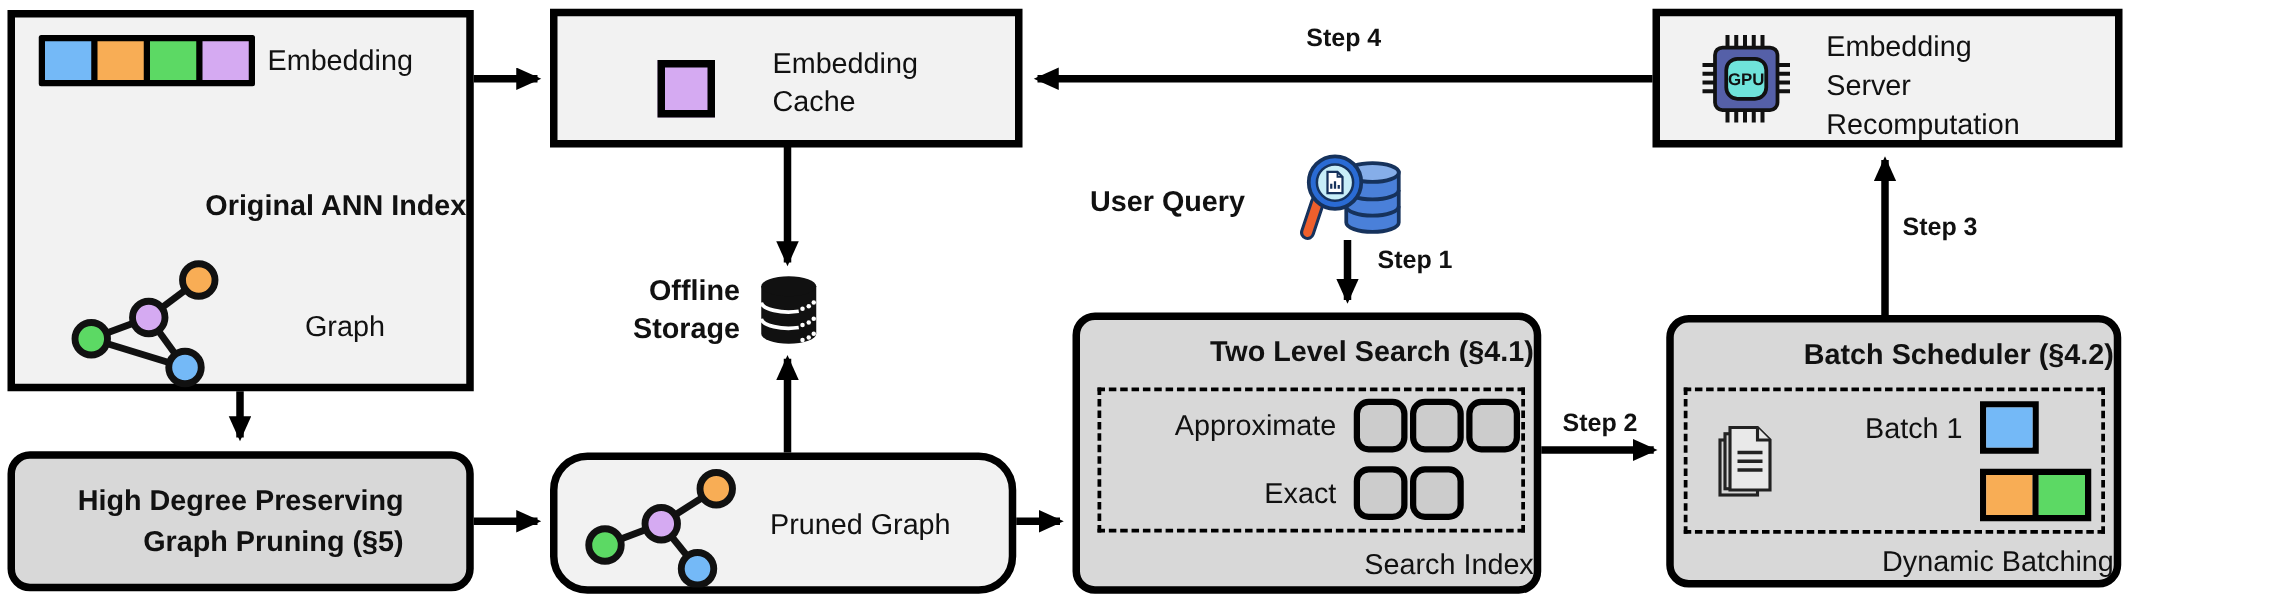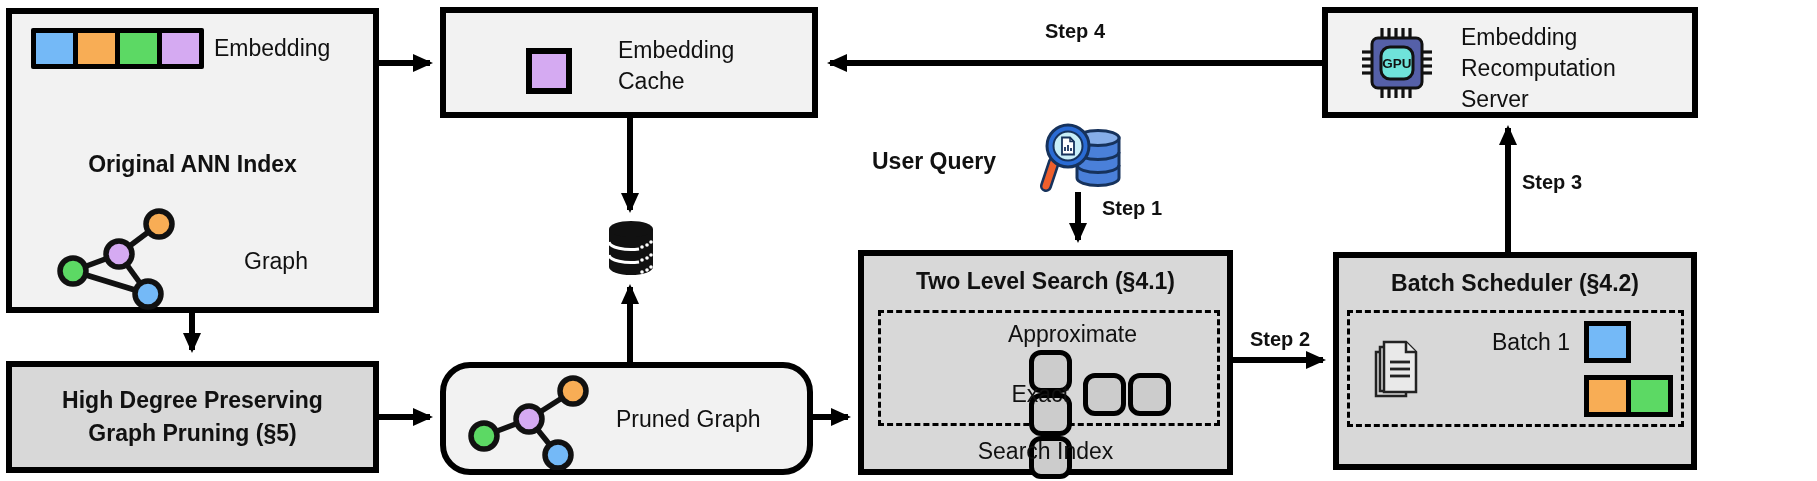--- a/index.html
+++ b/index.html
@@ -1,25 +1,25 @@
 <!DOCTYPE html>
 <html style="--blue: #74b9f7; --orange: #f8ad55; --green: #5cd964; --purple: #d5aaf2; --box_light: #f2f2f2; --box_dark: #d8d8d8; --queue_fill: #cccccc; --db_blue: #4a80d9; --db_blue_light: #86aee9; --db_outline: #16325c; --lens_fill: #c8eef8; --lens_rim: #2a6bd4; --handle_orange: #ee5f2c; --chip_body: #5560a8; --chip_inner: #6fe3da;"><head>
 <meta charset="utf-8">
 <style>
   * { margin:0; padding:0; box-sizing:border-box; }
   body { background:#ffffff; font-family:"Liberation Sans", sans-serif; color:#111; }
   #canvas { position:relative; width:1817px; height:481px; background:#fff; overflow:hidden; }
 
   .box { position:absolute; border:6px solid #000; }
   .box-light { background:var(--box_light); }
-  .box-dark  { background:var(--box_dark); }
+  .box-dark  { background:var(--box_dark);border-radius:18px; }
 
   .lbl   { position:absolute; font-size:23px; line-height:31px; white-space:nowrap; }
   .bold  { font-weight:bold; }
-  .center{ text-align:center; }
+  .center{ text-align:right; }
 
   .step-label { position:absolute; font-size:20px; font-weight:bold; white-space:nowrap; }
 
   
   .emb-strip { position:absolute; left:19px; top:14px; display:flex; background:#000; padding:5px; gap:5px; border-radius:2px; }
   .emb-cell  { width:37px; height:31px; }
 
   
   .cache-square { position:absolute; left:80px; top:35px; width:46px; height:46px; border:6px solid #000; background:var(--purple); }
 
@@ -69,20 +69,24 @@
   </div>
 
   <div class="box box-light" style="left:440px; top:7px; width:378px; height:111px;">
     <div class="cache-square"></div>
     <div class="lbl" style="left:172px; top:22px;">
       <div>Embedding</div>
       <div>Cache</div>
     </div>
   </div>
 
+  <div class="lbl bold center" style="left:466px; top:217px; width:126px; line-height:30px;">
+    <div>Offline</div>
+    <div>Storage</div>
+  </div>
   <svg class="icon-svg" style="left:603px; top:219px;" width="56" height="58" viewBox="0 0 56 58">
     <path d="M6,10 L6,48 A22,8 0 0 0 50,48 L50,10 Z" fill="#111"></path>
     <ellipse cx="28" cy="10" rx="22" ry="8" fill="#111"></ellipse>
     <path d="M6,23 A22,8 0 0 0 36,30" stroke="#fff" stroke-width="3" fill="none"></path>
     <path d="M6,36 A22,8 0 0 0 36,43" stroke="#fff" stroke-width="3" fill="none"></path>
     <g fill="#fff">
       <circle cx="39" cy="28" r="1.8"></circle>
         <circle cx="44" cy="26" r="1.8"></circle>
         <circle cx="48" cy="23" r="1.8"></circle>
       <circle cx="39" cy="41" r="1.8"></circle>
@@ -137,21 +141,21 @@
     <g stroke="var(--db_outline)" stroke-width="1.8">
       <line x1="25" y1="31" x2="25" y2="27"></line>
       <line x1="28" y1="31" x2="28" y2="25"></line>
       <line x1="31" y1="31" x2="31" y2="28"></line>
     </g>
   </svg>
 
   <div class="box box-dark" style="left:858px; top:250px; width:375px; height:225px;">
     <div class="lbl bold center" style="left:0; right:0; top:10px;">Two Level Search (§4.1)</div>
     <div class="dashed" style="left:14px; top:54px; width:342px; height:116px;">
-      <div class="q-row" style="left:0; top:6px; width:100%;flex-direction:column;">
+      <div class="q-row" style="left:0; top:6px; width:100%;">
         <div class="lbl" style="position:static; width:188px; text-align:right; margin-right:12px;">Approximate</div>
         <div class="q-slot"></div>
         <div class="q-slot"></div>
         <div class="q-slot"></div>
       </div>
       <div class="q-row" style="left:0; top:60px; width:100%;">
         <div class="lbl" style="position:static; width:188px; text-align:right; margin-right:12px;">Exact</div>
         <div class="q-slot"></div>
         <div class="q-slot"></div>
       </div>
@@ -178,20 +182,21 @@
       <div class="lbl" style="left:100px; top:14px; width:120px; text-align:right;">Batch 1</div>
       <div class="b-square" style="left:234px; top:8px;">
         <div class="b-cell" style="background:var(--blue)"></div>
       </div>
       <div class="b-square" style="left:234px; top:62px;">
         <div class="b-cell" style="background:var(--orange)"></div>
         <div class="b-divider"></div>
         <div class="b-cell" style="background:var(--green)"></div>
       </div>
     </div>
+    <div class="lbl center" style="left:0; right:0; top:176px;">Dynamic Batching</div>
   </div>
 
   <div class="box box-light" style="left:1322px; top:7px; width:376px; height:111px;">
     <svg class="icon-svg" style="left:30px; top:13px;" width="78" height="74" viewBox="0 0 78 74">
       <g stroke="#111" stroke-width="3.2">
         <line x1="24" y1="2" x2="24" y2="12"></line>
           <line x1="31" y1="2" x2="31" y2="12"></line>
         <line x1="38" y1="2" x2="38" y2="12"></line>
           <line x1="45" y1="2" x2="45" y2="12"></line>
         <line x1="52" y1="2" x2="52" y2="12"></line>
@@ -208,22 +213,22 @@
           <line x1="64" y1="33" x2="74" y2="33"></line>
         <line x1="64" y1="40" x2="74" y2="40"></line>
           <line x1="64" y1="47" x2="74" y2="47"></line>
       </g>
       <rect x="14" y="12" width="50" height="50" rx="6" fill="var(--chip_body)" stroke="#111" stroke-width="3"></rect>
       <rect x="23" y="21" width="32" height="32" rx="9" fill="var(--chip_inner)" stroke="#111" stroke-width="3"></rect>
       <text x="39" y="42" text-anchor="middle" font-size="13.5" font-weight="bold" fill="#111" font-family="Liberation Sans, sans-serif">GPU</text>
     </svg>
     <div class="lbl" style="left:133px; top:9px;">
       <div>Embedding</div>
+      <div>Server</div>
       <div>Recomputation</div>
-      <div>Server</div>
     </div>
   </div>
 
   <svg class="overlay" width="1817" height="481" viewBox="0 0 1817 481">
     <defs>
       <marker id="ah" markerWidth="22" markerHeight="20" refX="17" refY="9" orient="auto" markerUnits="userSpaceOnUse">
         <path d="M0,0 L20,9 L0,18 Z" fill="#000"></path>
       </marker>
     </defs>
     <g stroke="#000" stroke-width="6">

